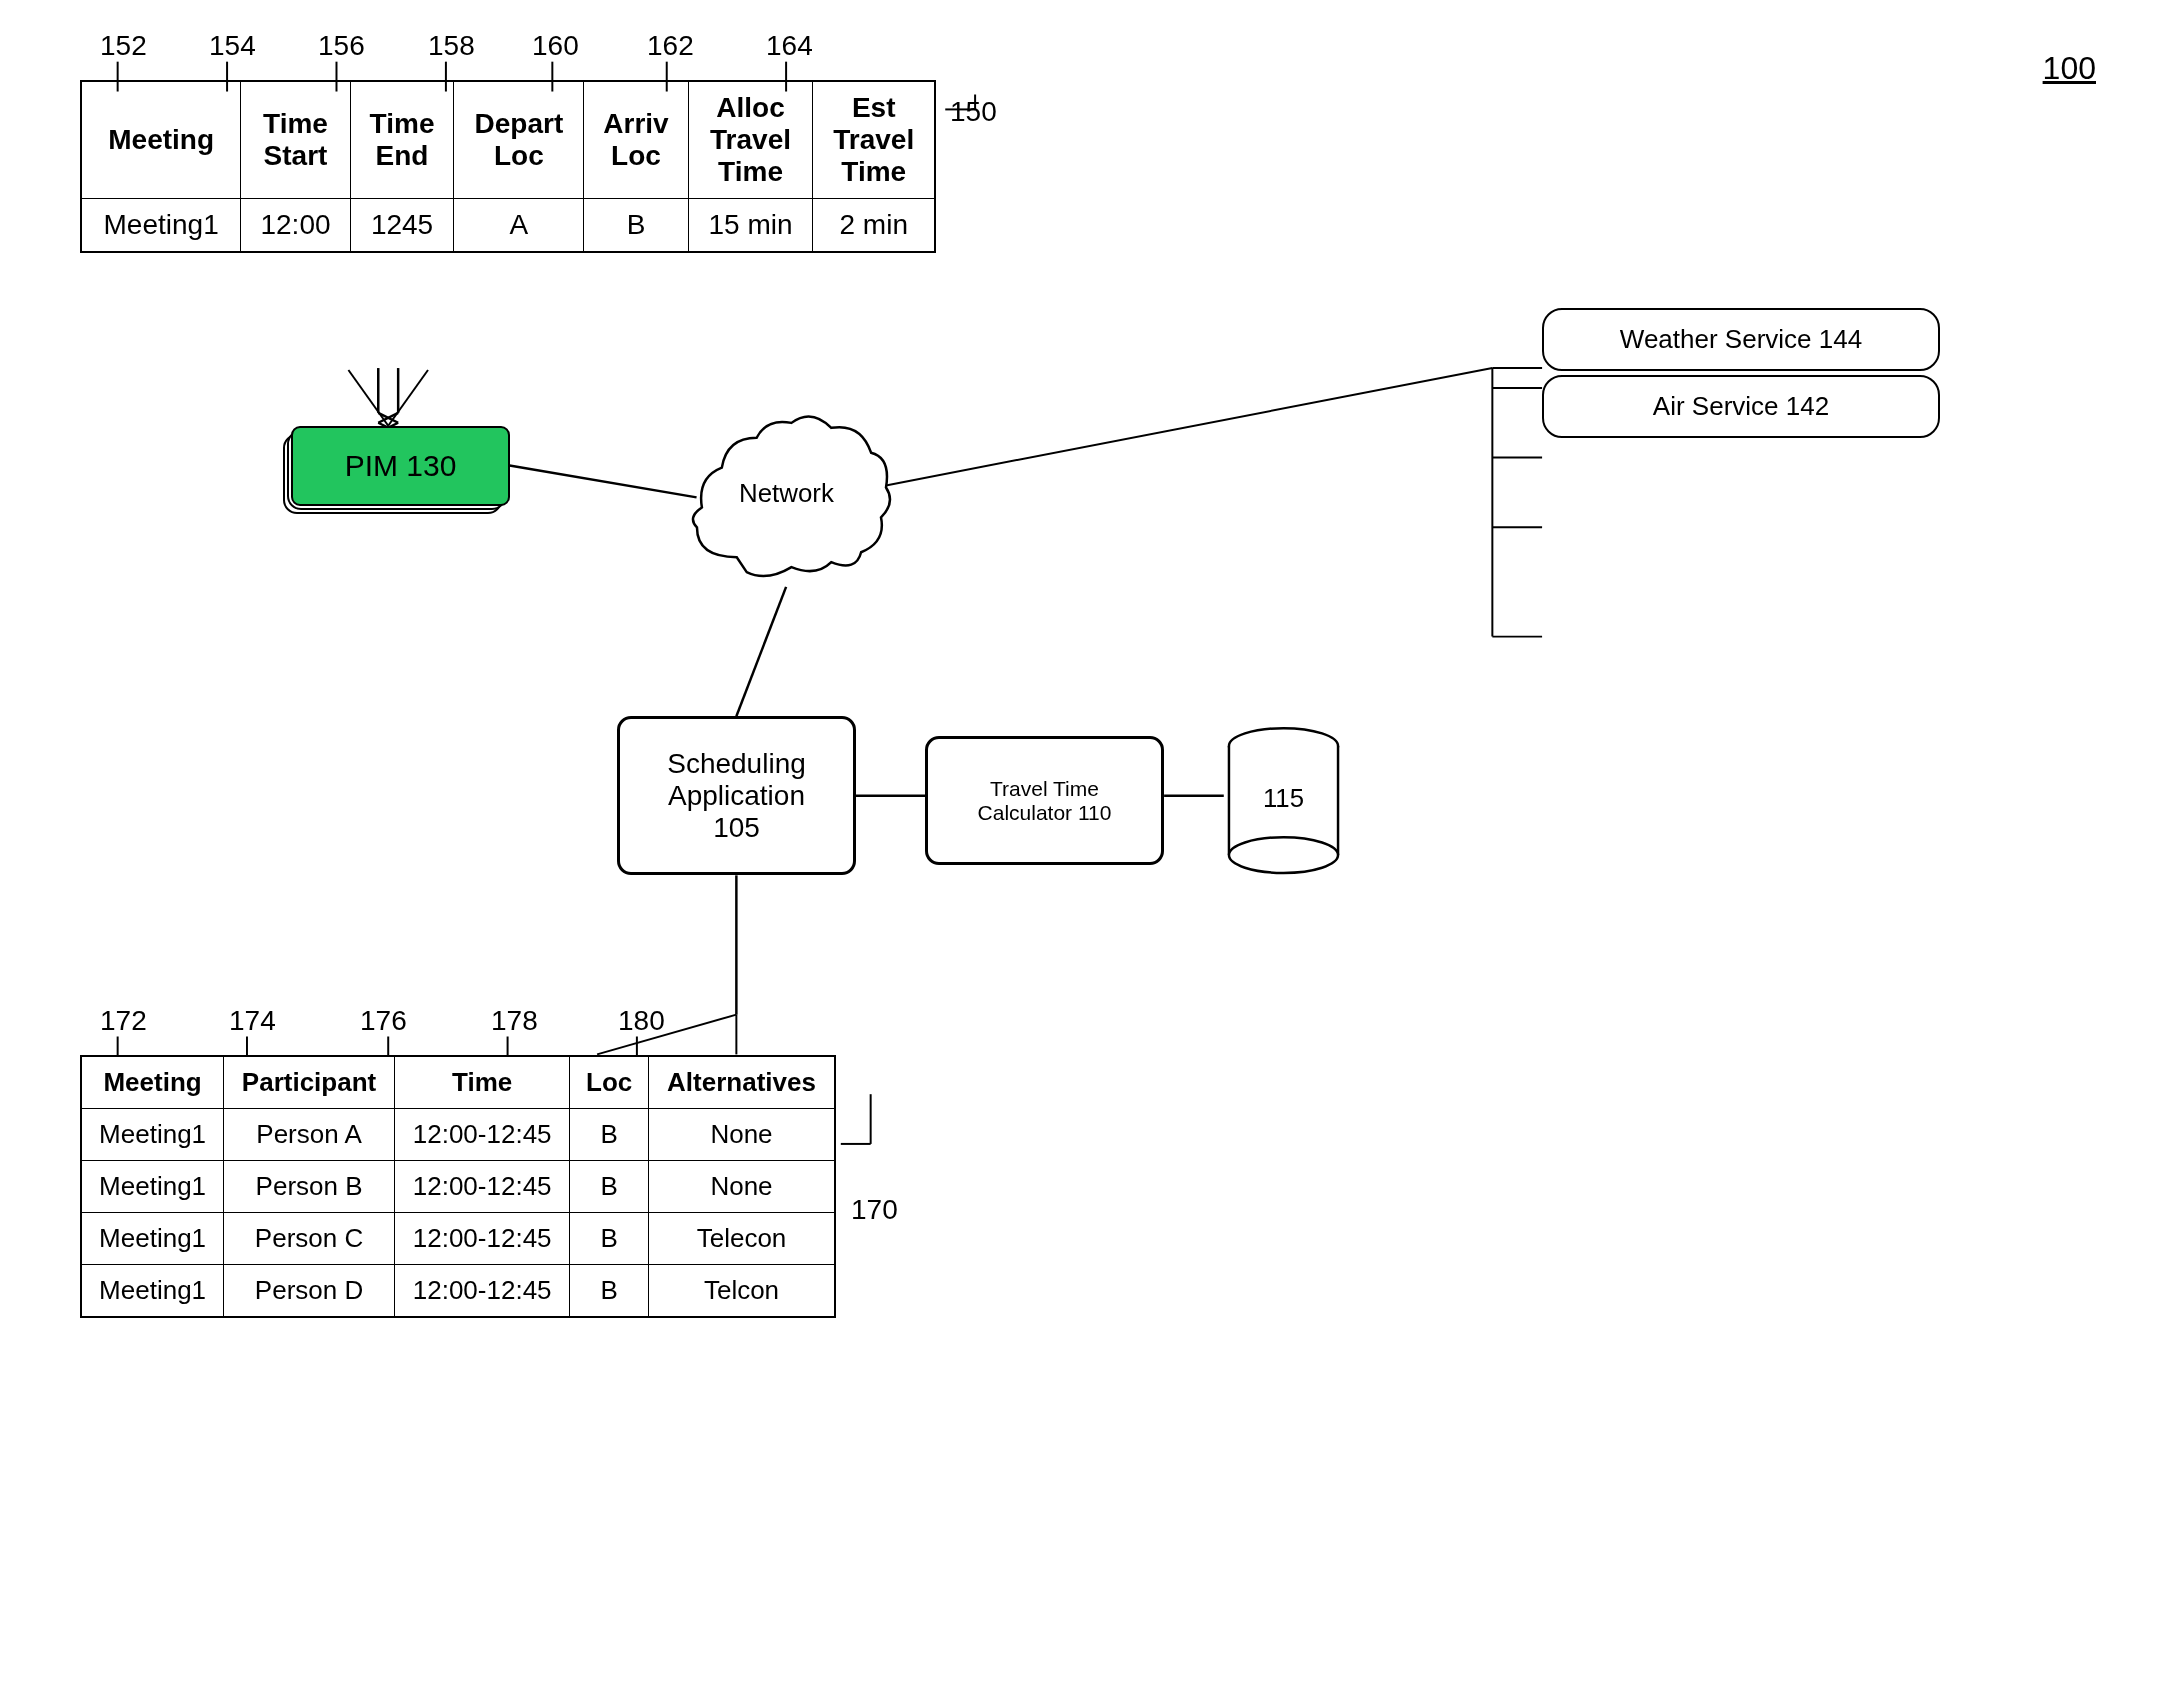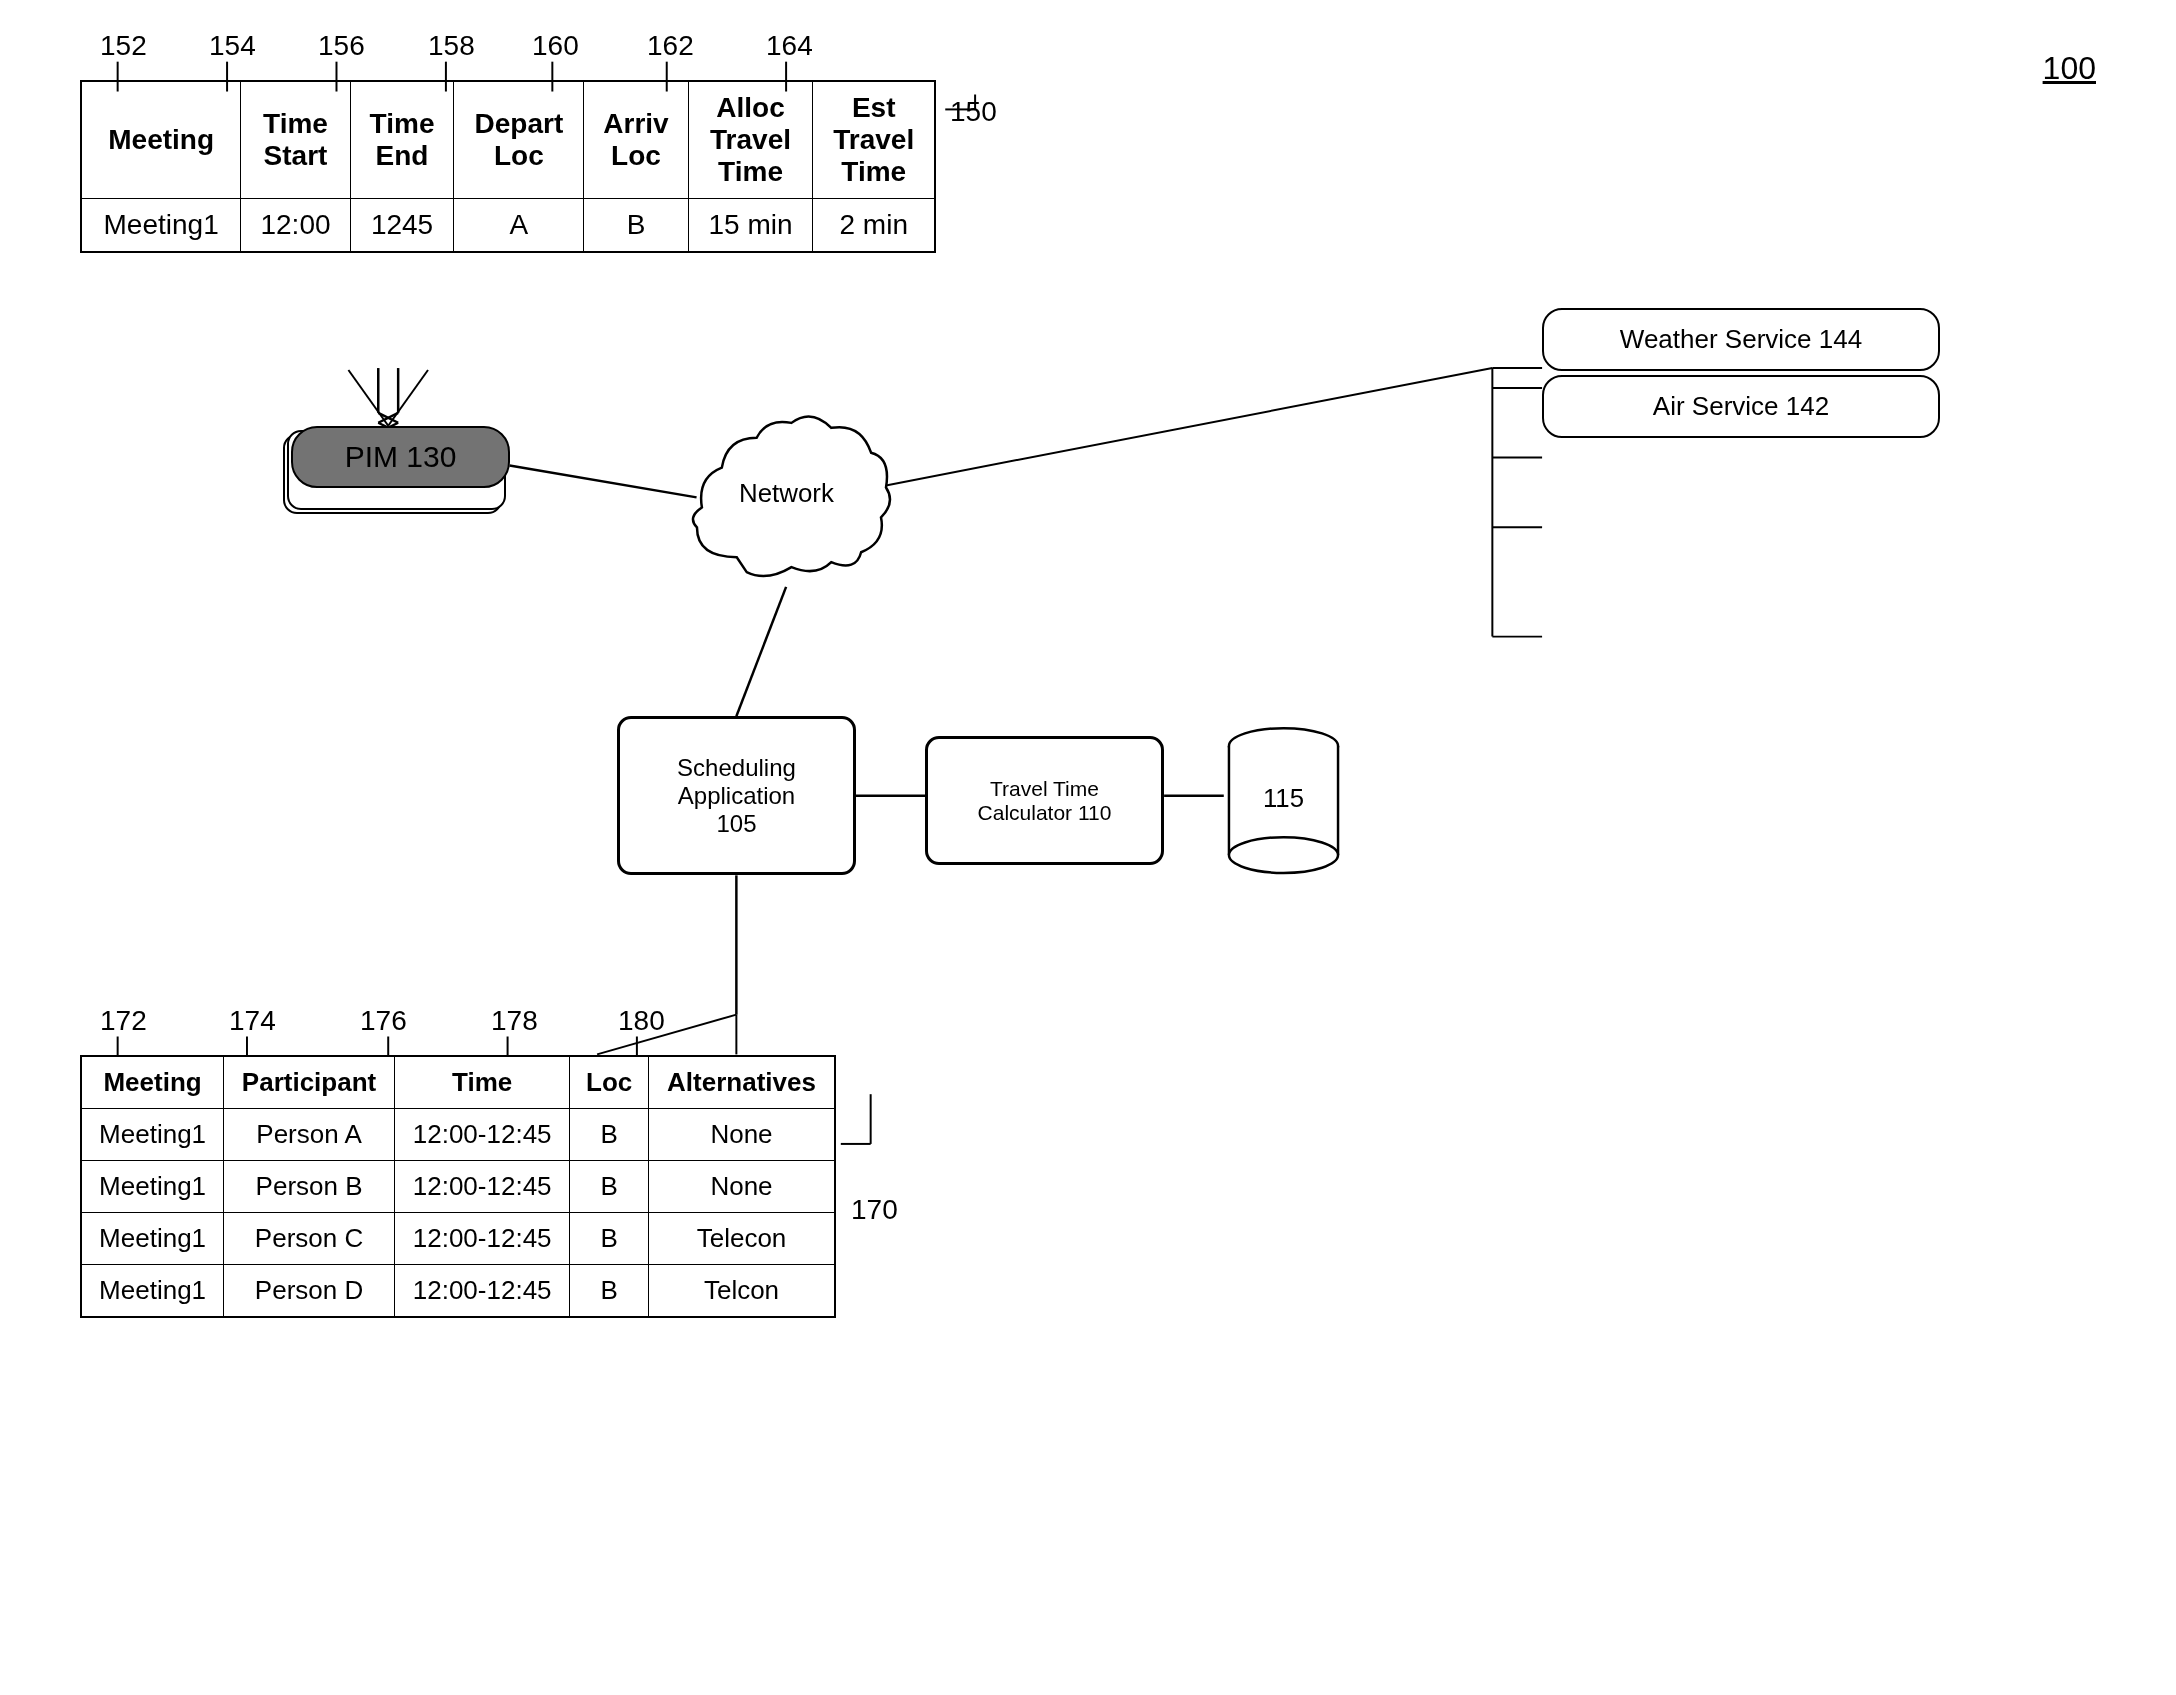--- a/index.html
+++ b/index.html
@@ -83,24 +83,24 @@
       border: 2px solid #000;
       border-radius: 14px;
       background: #fff;
     }
 
     .pim-main {
       position: absolute;
       top: 426px;
       left: 291px;
       width: 219px;
-      height: 62px;
+      height: 80px;
       border: 2.5px solid #000;
-      border-radius: 26px;
-      background: #737373;
+      border-radius: 9px;
+      background: #22c55e;
       display: flex;
       align-items: center;
       justify-content: center;
       font-size: 30px;
       font-family: Arial, sans-serif;
     }
 
     .service-box {
       border: 2px solid #000;
       border-radius: 20px;
@@ -129,21 +129,21 @@
       top: 716px;
       left: 617px;
       width: 239px;
       height: 159px;
       border: 3px solid #000;
       border-radius: 14px;
       background: #fff;
       display: flex;
       align-items: center;
       justify-content: center;
-      font-size: 24px;
+      font-size: 28px;
       font-family: Arial, sans-serif;
       text-align: center;
     }
 
     
     .ttc-box {
       position: absolute;
       top: 736px;
       left: 925px;
       width: 239px;

